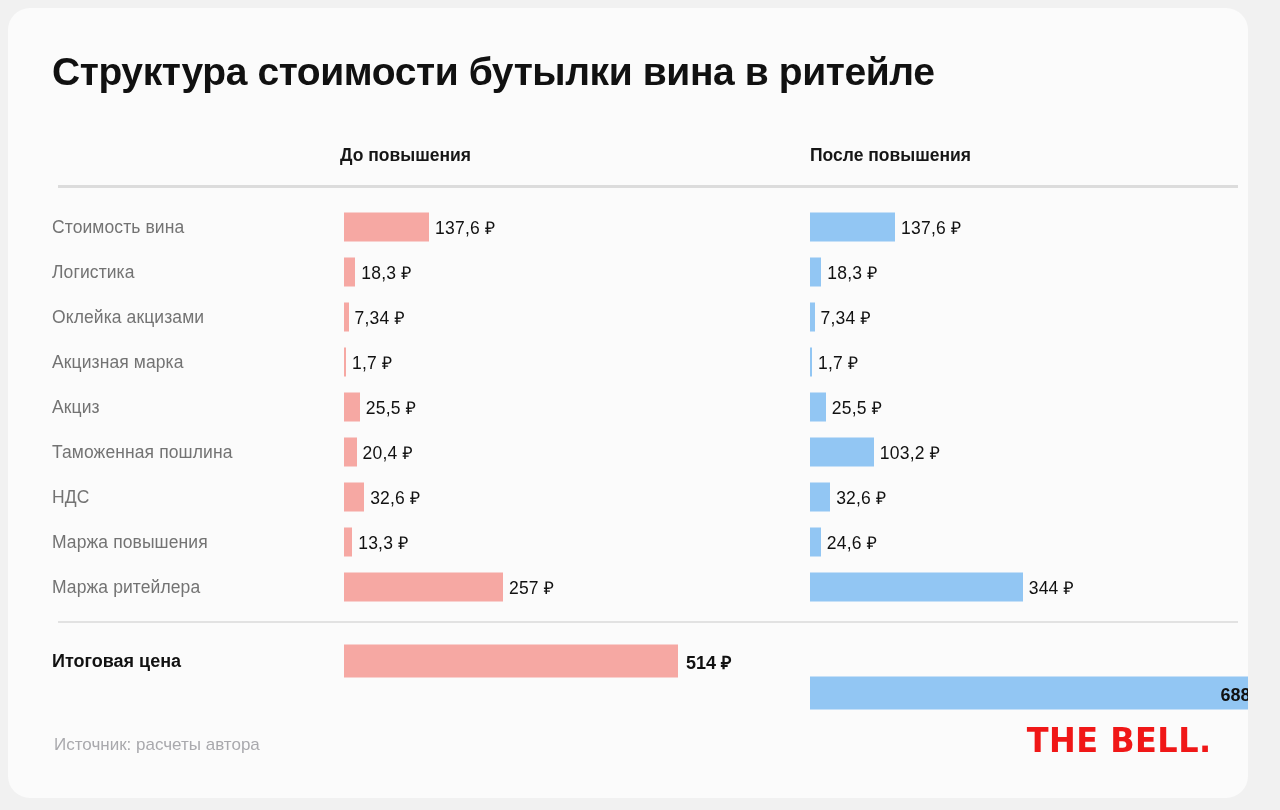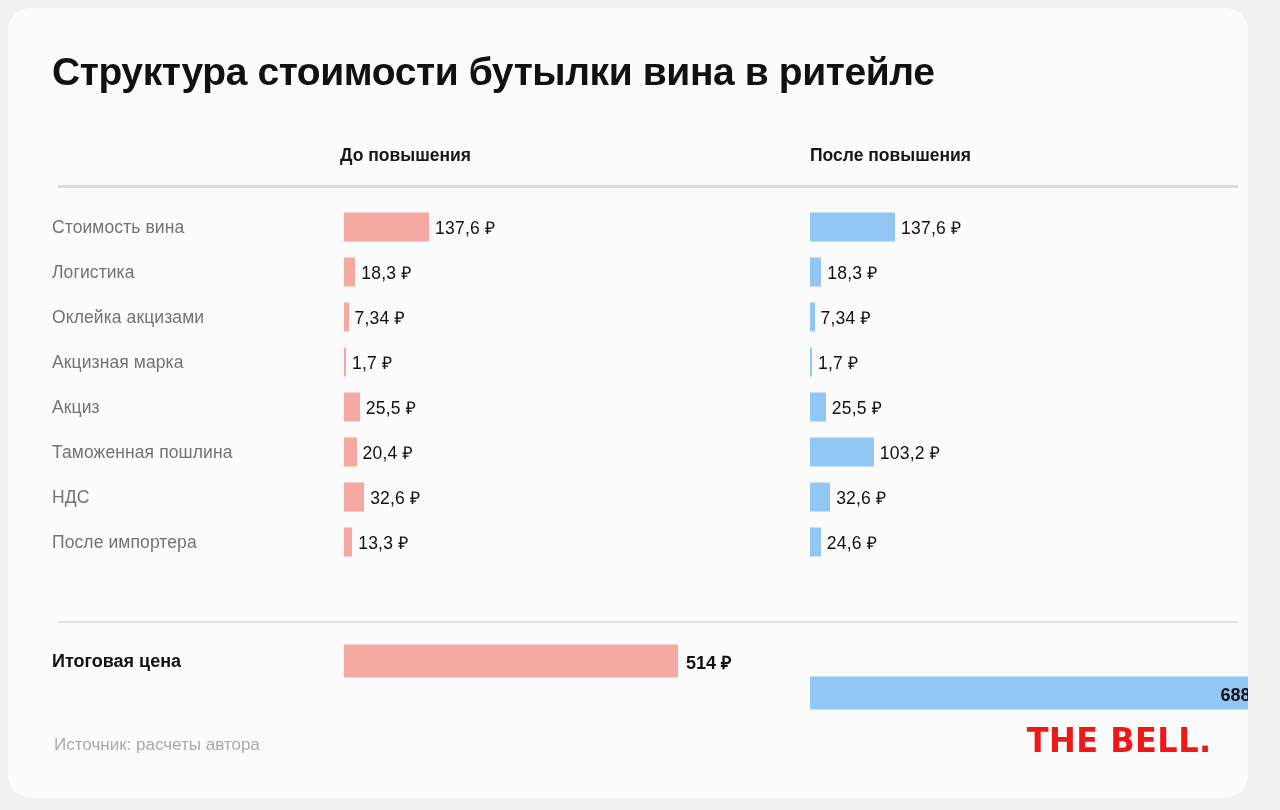--- a/index.html
+++ b/index.html
@@ -265,28 +265,39 @@
         <div class="barwrap before">
           <div class="bar pink" style="width: 20.1631px;"></div>
           <span class="bar-value">32,6 ₽</span>
         </div>
         <div class="barwrap after">
           <div class="bar blue" style="width: 20.1631px;"></div>
           <span class="bar-value">32,6 ₽</span>
         </div>
       </div>
       <div class="row">
-        <div class="row-label">После импортера</div>
+        <div class="row-label">Маржа повышения</div>
         <div class="barwrap before">
           <div class="bar pink" style="width: 8.22605px;"></div>
           <span class="bar-value">13,3 ₽</span>
         </div>
         <div class="barwrap after">
           <div class="bar blue" style="width: 10.8238px;"></div>
           <span class="bar-value">24,6 ₽</span>
+        </div>
+      </div>
+      <div class="row">
+        <div class="row-label">Маржа ритейлера</div>
+        <div class="barwrap before">
+          <div class="bar pink" style="width: 158.954px;"></div>
+          <span class="bar-value">257 ₽</span>
+        </div>
+        <div class="barwrap after">
+          <div class="bar blue" style="width: 212.764px;"></div>
+          <span class="bar-value">344 ₽</span>
         </div>
       </div>
     </div>
 
   <div class="total-rule"></div>
 
   <div class="total-row">
     <div class="total-label">Итоговая цена</div>
 
     <div class="total-bar before" id="total-bar-before" style="width: 317.909px; padding-left: 16px;">

